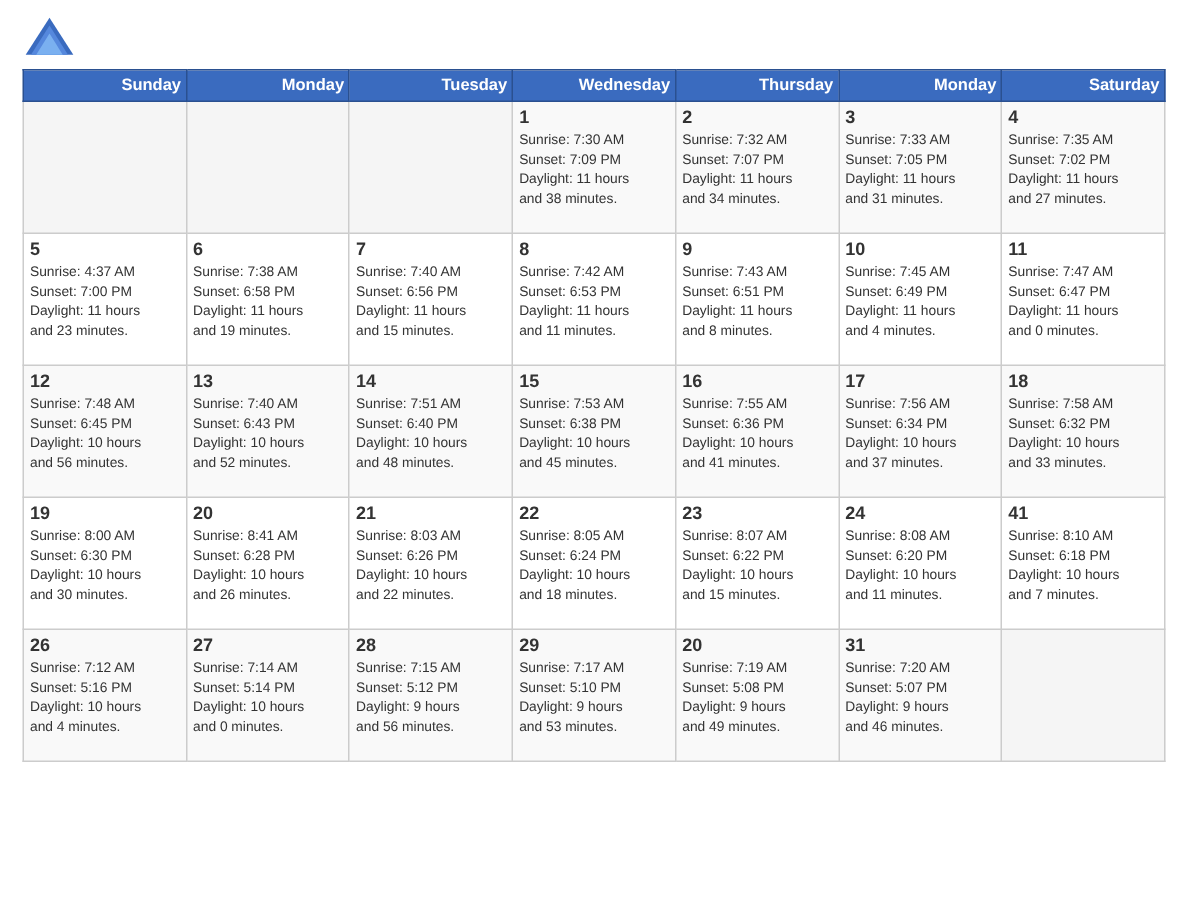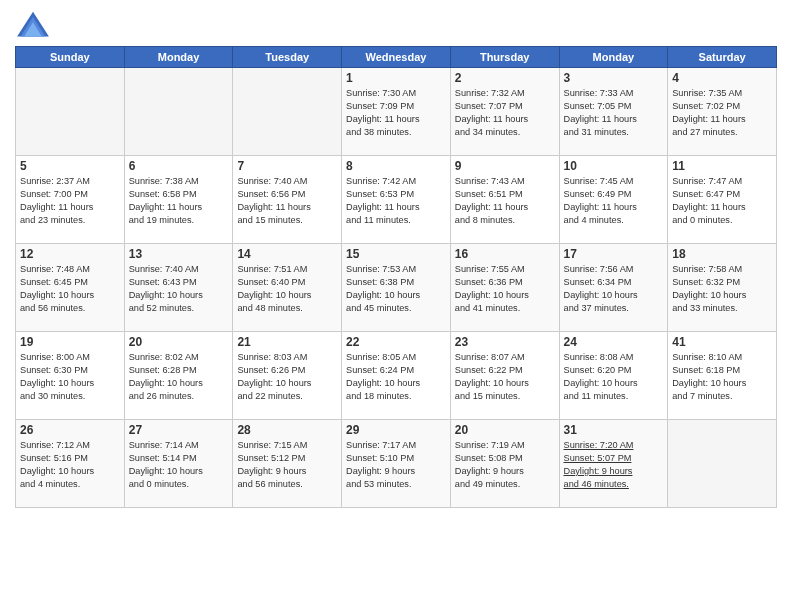--- a/index.html
+++ b/index.html
@@ -46,21 +46,21 @@
       width: 100%;
       border-collapse: collapse;
       table-layout: fixed;
     }
     thead th {
       background: #3a6bbf;
       color: #fff;
       font-size: 11px;
       font-weight: bold;
       padding: 4px 3px;
-      text-align: center;
+      text-align: right;
       border: 1px solid #2a5090;
     }
     tbody td {
       border: 1px solid #ccc;
       vertical-align: top;
       padding: 3px 4px;
       height: 88px;
       background: #fff;
     }
     tbody tr:nth-child(odd) td {
@@ -146,21 +146,21 @@
             <span class="day-num">4</span>
             <div class="day-info" style="white-space: pre-line;">Sunrise: 7:35 AM
 Sunset: 7:02 PM
 Daylight: 11 hours
 and 27 minutes.</div>
           </td>
         </tr>
         <tr>
           <td>
             <span class="day-num">5</span>
-            <div class="day-info" style="white-space: pre-line;">Sunrise: 2:37 AM
+            <div class="day-info" style="white-space: pre-line;">Sunrise: 4:37 AM
 Sunset: 7:00 PM
 Daylight: 11 hours
 and 23 minutes.</div>
           </td>
           <td>
             <span class="day-num">6</span>
             <div class="day-info" style="white-space: pre-line;">Sunrise: 7:38 AM
 Sunset: 6:58 PM
 Daylight: 11 hours
 and 19 minutes.</div>
@@ -255,21 +255,21 @@
         <tr>
           <td>
             <span class="day-num">19</span>
             <div class="day-info" style="white-space: pre-line;">Sunrise: 8:00 AM
 Sunset: 6:30 PM
 Daylight: 10 hours
 and 30 minutes.</div>
           </td>
           <td>
             <span class="day-num">20</span>
-            <div class="day-info" style="white-space: pre-line;">Sunrise: 8:02 AM
+            <div class="day-info" style="white-space: pre-line;">Sunrise: 8:41 AM
 Sunset: 6:28 PM
 Daylight: 10 hours
 and 26 minutes.</div>
           </td>
           <td>
             <span class="day-num">21</span>
             <div class="day-info" style="white-space: pre-line;">Sunrise: 8:03 AM
 Sunset: 6:26 PM
 Daylight: 10 hours
 and 22 minutes.</div>
@@ -334,21 +334,21 @@
           </td>
           <td>
             <span class="day-num">20</span>
             <div class="day-info" style="white-space: pre-line;">Sunrise: 7:19 AM
 Sunset: 5:08 PM
 Daylight: 9 hours
 and 49 minutes.</div>
           </td>
           <td>
             <span class="day-num">31</span>
-            <div class="day-info" style="white-space: pre-line; text-decoration: underline;">Sunrise: 7:20 AM
+            <div class="day-info" style="white-space: pre-line;">Sunrise: 7:20 AM
 Sunset: 5:07 PM
 Daylight: 9 hours
 and 46 minutes.</div>
           </td>
           <td class="empty-cell"></td>
         </tr>
       </tbody>
   </table>
 </div>
 

